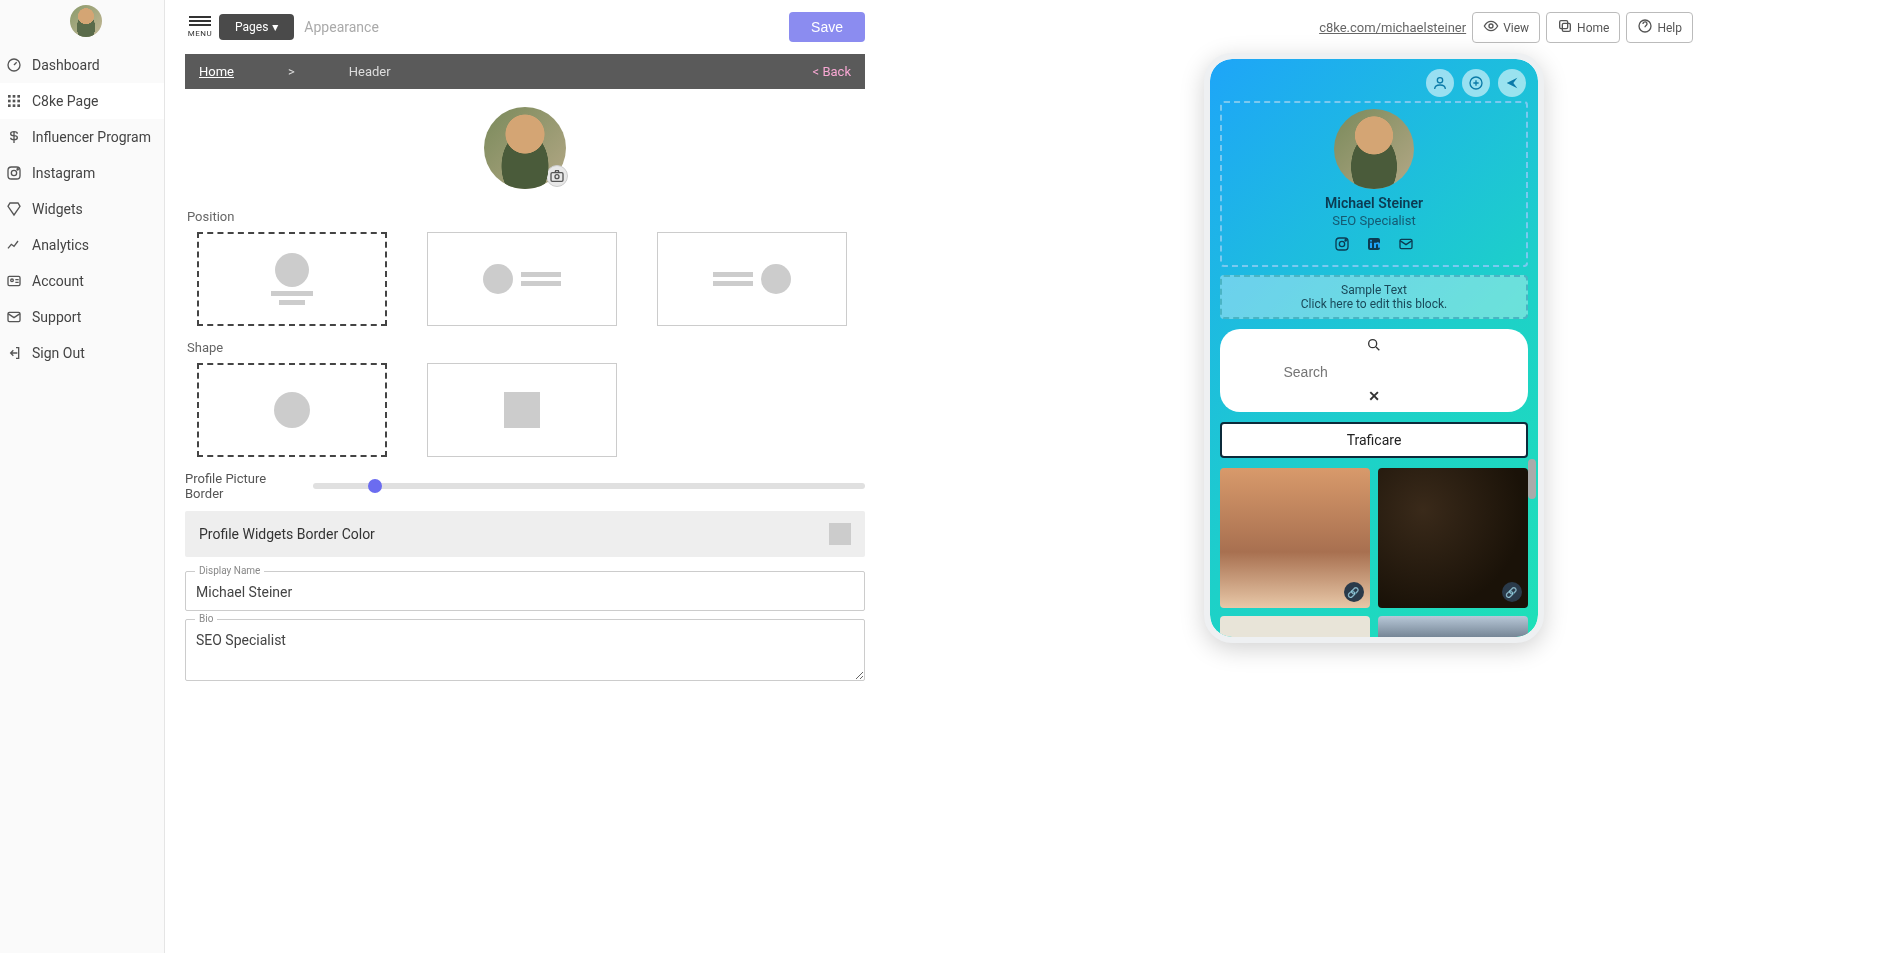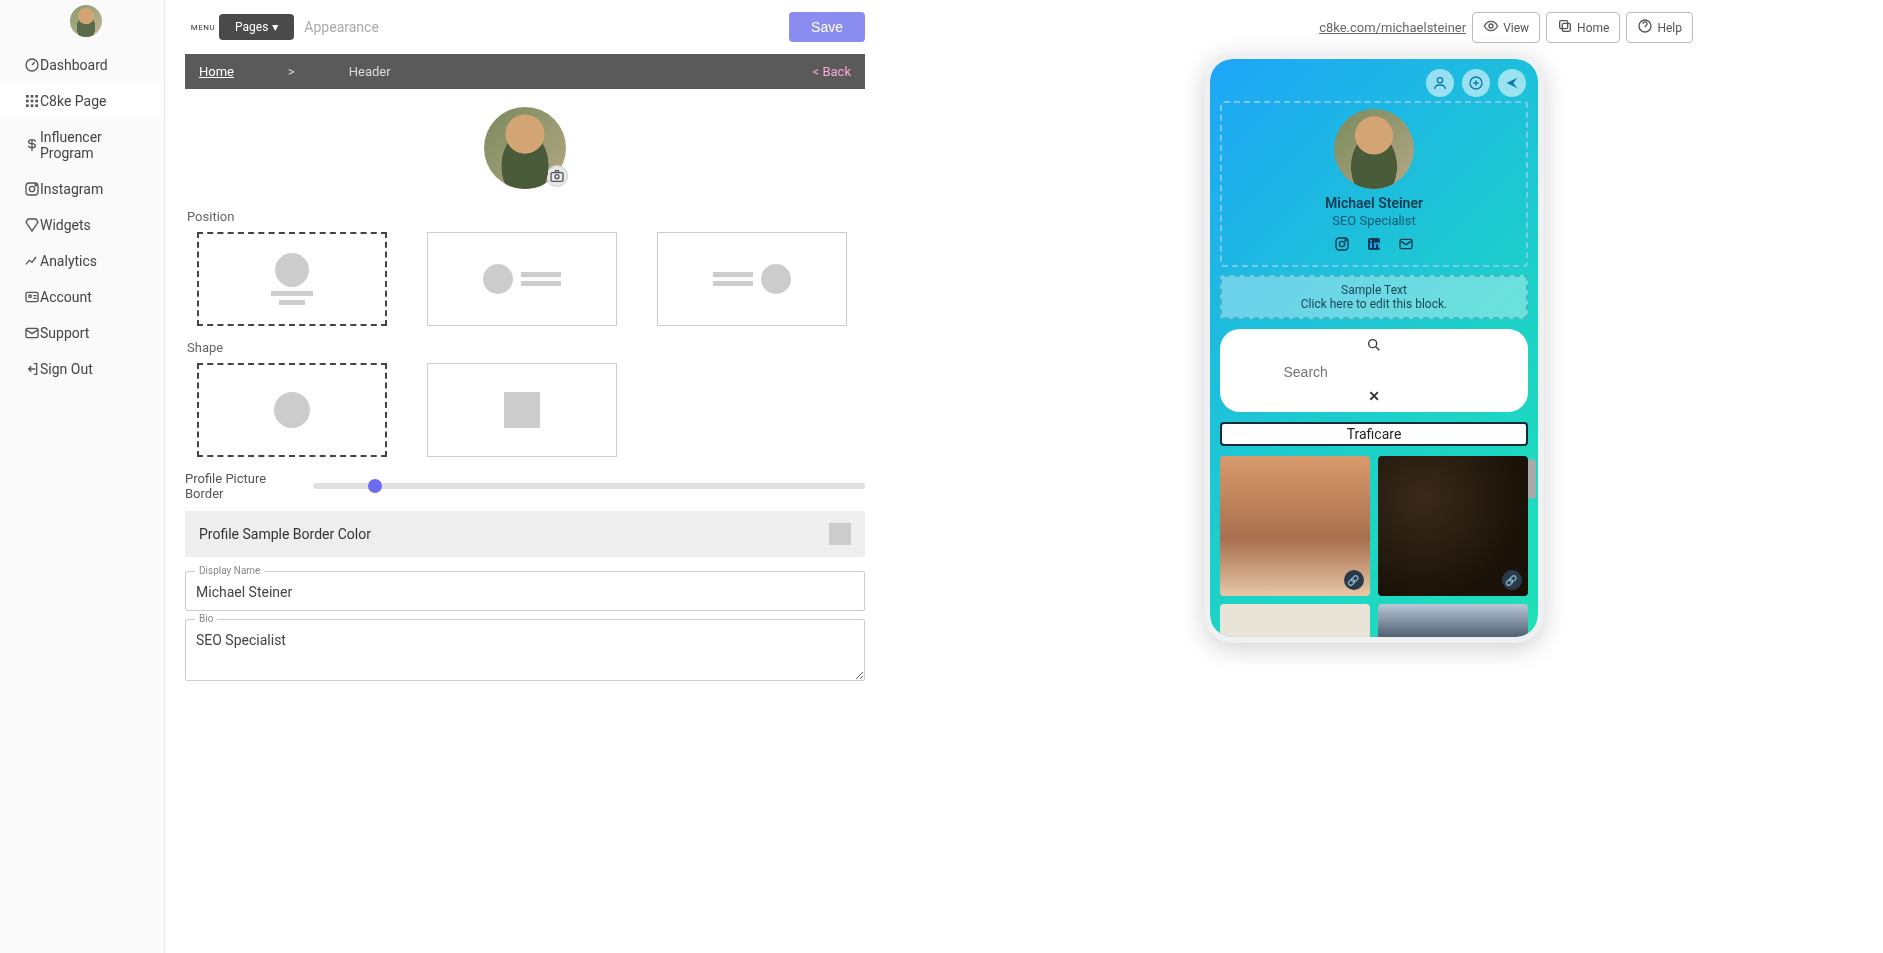--- a/index.html
+++ b/index.html
@@ -4,31 +4,31 @@
 <style>
 * { box-sizing: border-box; margin: 0; padding: 0; }
 body { font-family: -apple-system, BlinkMacSystemFont, "Segoe UI", Roboto, sans-serif; background: #fff; color: #333; font-size: 14px; }
 .app { display: flex; min-height: 100vh; }
 
 
 .sidebar { width: 165px; background: #fafafa; border-right: 1px solid #e5e5e5; padding-top: 5px; }
 .sidebar-avatar { width: 32px; height: 32px; border-radius: 50%; margin: 0 0 10px 70px; background: linear-gradient(135deg,#8a9a6b,#c4b896); position: relative; overflow: hidden; }
 .sidebar-avatar::after { content:""; position:absolute; inset:0; background: radial-gradient(circle at 50% 35%, #d4a574 30%, transparent 31%), radial-gradient(ellipse at 50% 70%, #5a6b4a 40%, transparent 41%); }
 .nav { list-style: none; }
-.nav-item { display: flex; align-items: center; gap: 0; padding: 10px 24px; cursor: pointer; color: #444; }
+.nav-item { display: flex; align-items: center; gap: 10px; padding: 10px 6px; cursor: pointer; color: #444; }
 .nav-item.active { background: #fff; }
 .nav-item .ico { width: 16px; height: 16px; display: inline-flex; align-items: center; justify-content: center; color: #555; }
 
 
 .main { flex: 1; display: flex; gap: 30px; padding: 0; }
 .editor { flex: 0 0 680px; margin-left: 20px; }
 
 
 .topbar { display: flex; align-items: center; gap: 4px; padding: 12px 0; }
-.menu-icon { width: 30px; height: 30px; display: flex; align-items: center; justify-content: center; gap: 2px; cursor: pointer; }
+.menu-icon { width: 30px; height: 30px; display: flex; flex-direction: column; align-items: center; justify-content: center; gap: 2px; cursor: pointer; }
 .menu-icon .bar { width: 22px; height: 2px; background: #333; }
 .menu-icon .txt { font-size: 8px; letter-spacing: 0.5px; margin-top: 1px; }
 .pages-btn { background: #4a4a4a; color: #fff; padding: 6px 16px; border-radius: 4px; cursor: pointer; display: flex; align-items: center; gap: 4px; font-size: 12px; }
 .crumb-appearance { color: #aaa; margin-left: 6px; }
 .save-btn { margin-left: auto; background: #8b8cf0; color: #fff; padding: 7px 22px; border-radius: 4px; cursor: pointer; border: none; font-size: 14px; }
 
 .breadcrumb-bar { background: #5a5a5a; color: #ddd; padding: 10px 14px; display: flex; align-items: center; font-size: 13px; gap: 48px; }
 .breadcrumb-bar a { color: #fff; text-decoration: underline; }
 .breadcrumb-bar .sep { margin: 0 6px; }
 .back-link { margin-left: auto; color: #f9a8d4; cursor: pointer; }
@@ -82,21 +82,21 @@
 .circ-btn { width: 28px; height: 28px; border-radius: 50%; background: rgba(255,255,255,0.55); display: flex; align-items: center; justify-content: center; color: #0a7aa8; cursor: pointer; }
 .header-block { border: 2px dashed #7ac9f0; margin: 4px 10px 8px; border-radius: 4px; padding: 6px 0 10px; text-align: center; }
 .header-block .avatar { width: 80px; height: 80px; border-radius: 50%; margin: 0 auto 6px; background: linear-gradient(135deg,#7a8a5b,#b4a886); position: relative; }
 .header-block .avatar::after { content:""; position:absolute; inset:0; border-radius:50%; background: radial-gradient(circle at 50% 33%, #d4a574 28%, transparent 29%), radial-gradient(ellipse at 50% 72%, #4a5b3a 40%, transparent 41%); }
 .header-block .name { font-weight: 600; color: #0c3b52; font-size: 14px; }
 .header-block .bio { color: #155a72; font-size: 13px; margin-top: 2px; }
 .social-row { display: flex; gap: 16px; justify-content: center; margin-top: 8px; color: #0c3b52; }
 .sample-block { border: 2px dashed #4ab4c4; margin: 0 10px 10px; background: rgba(255,255,255,0.35); border-radius: 4px; text-align: center; padding: 6px; color: #1a4a5a; font-size: 12px; cursor: pointer; }
 .search-box { margin: 0 10px 10px; background: #fff; border-radius: 20px; padding: 8px 12px; display: flex; align-items: center; gap: 8px; flex-direction: column; }
 .search-box input { border: none; flex: 1; font-size: 14px; outline: none; }
-.traficare { margin: 0 10px 10px; background: #fff; border: 2px solid #0b2a3a; border-radius: 4px; padding: 2px; text-align: center; color: #222; cursor: pointer; }
+.traficare { margin: 0 10px 10px; background: #fff; border: 2px solid #0b2a3a; border-radius: 4px; padding: 8px; text-align: center; color: #222; cursor: pointer; }
 .grid-wrap { display: flex; gap: 8px; padding: 0 10px 10px; flex-wrap: wrap; overflow-y: auto; }
 .grid-item { width: calc(50% - 4px); height: 140px; border-radius: 4px; position: relative; }
 .gi1 { background: linear-gradient(180deg,#d89a6b,#a87050 60%,#e8c8a8); }
 .gi2 { background: radial-gradient(circle at 30% 30%,#3a2a1a,#1a1208 70%), radial-gradient(circle at 70% 60%,#c87a3a 20%,transparent 21%); }
 .gi3 { background: linear-gradient(180deg,#e8e4d8 60%,#3a3228); }
 .gi4 { background: linear-gradient(180deg,#b8c8d8,#4a5a6a 50%,#2a2a2a); }
 .grid-item .link-badge { position:absolute; bottom:6px; right:6px; width:20px; height:20px; border-radius:50%; background:#2a3a4a; color:#fff; display:flex; align-items:center; justify-content:center; font-size:10px; }
 .phone-scroll { position:absolute; right:2px; top:400px; width:8px; height:40px; background:#aaa; border-radius:4px; }
 
 svg { width: 16px; height: 16px; }
@@ -267,21 +267,21 @@
       </div>
 
       <div class="slider-row">
         <div class="label">Profile Picture Border</div>
         <div class="slider">
             <div class="thumb" style="left:10%"></div>
           </div>
       </div>
 
       <div class="color-row">
-        <span>Profile Sample Border Color</span>
+        <span>Profile Widgets Border Color</span>
         <span class="swatch"></span>
       </div>
 
       <div class="field-group">
         <span class="floating">Display Name</span>
         <input type="text" value="Michael Steiner" style="">
       </div>
       <div class="field-group">
         <span class="floating">Bio</span>
         <textarea style="">SEO Specialist</textarea>

